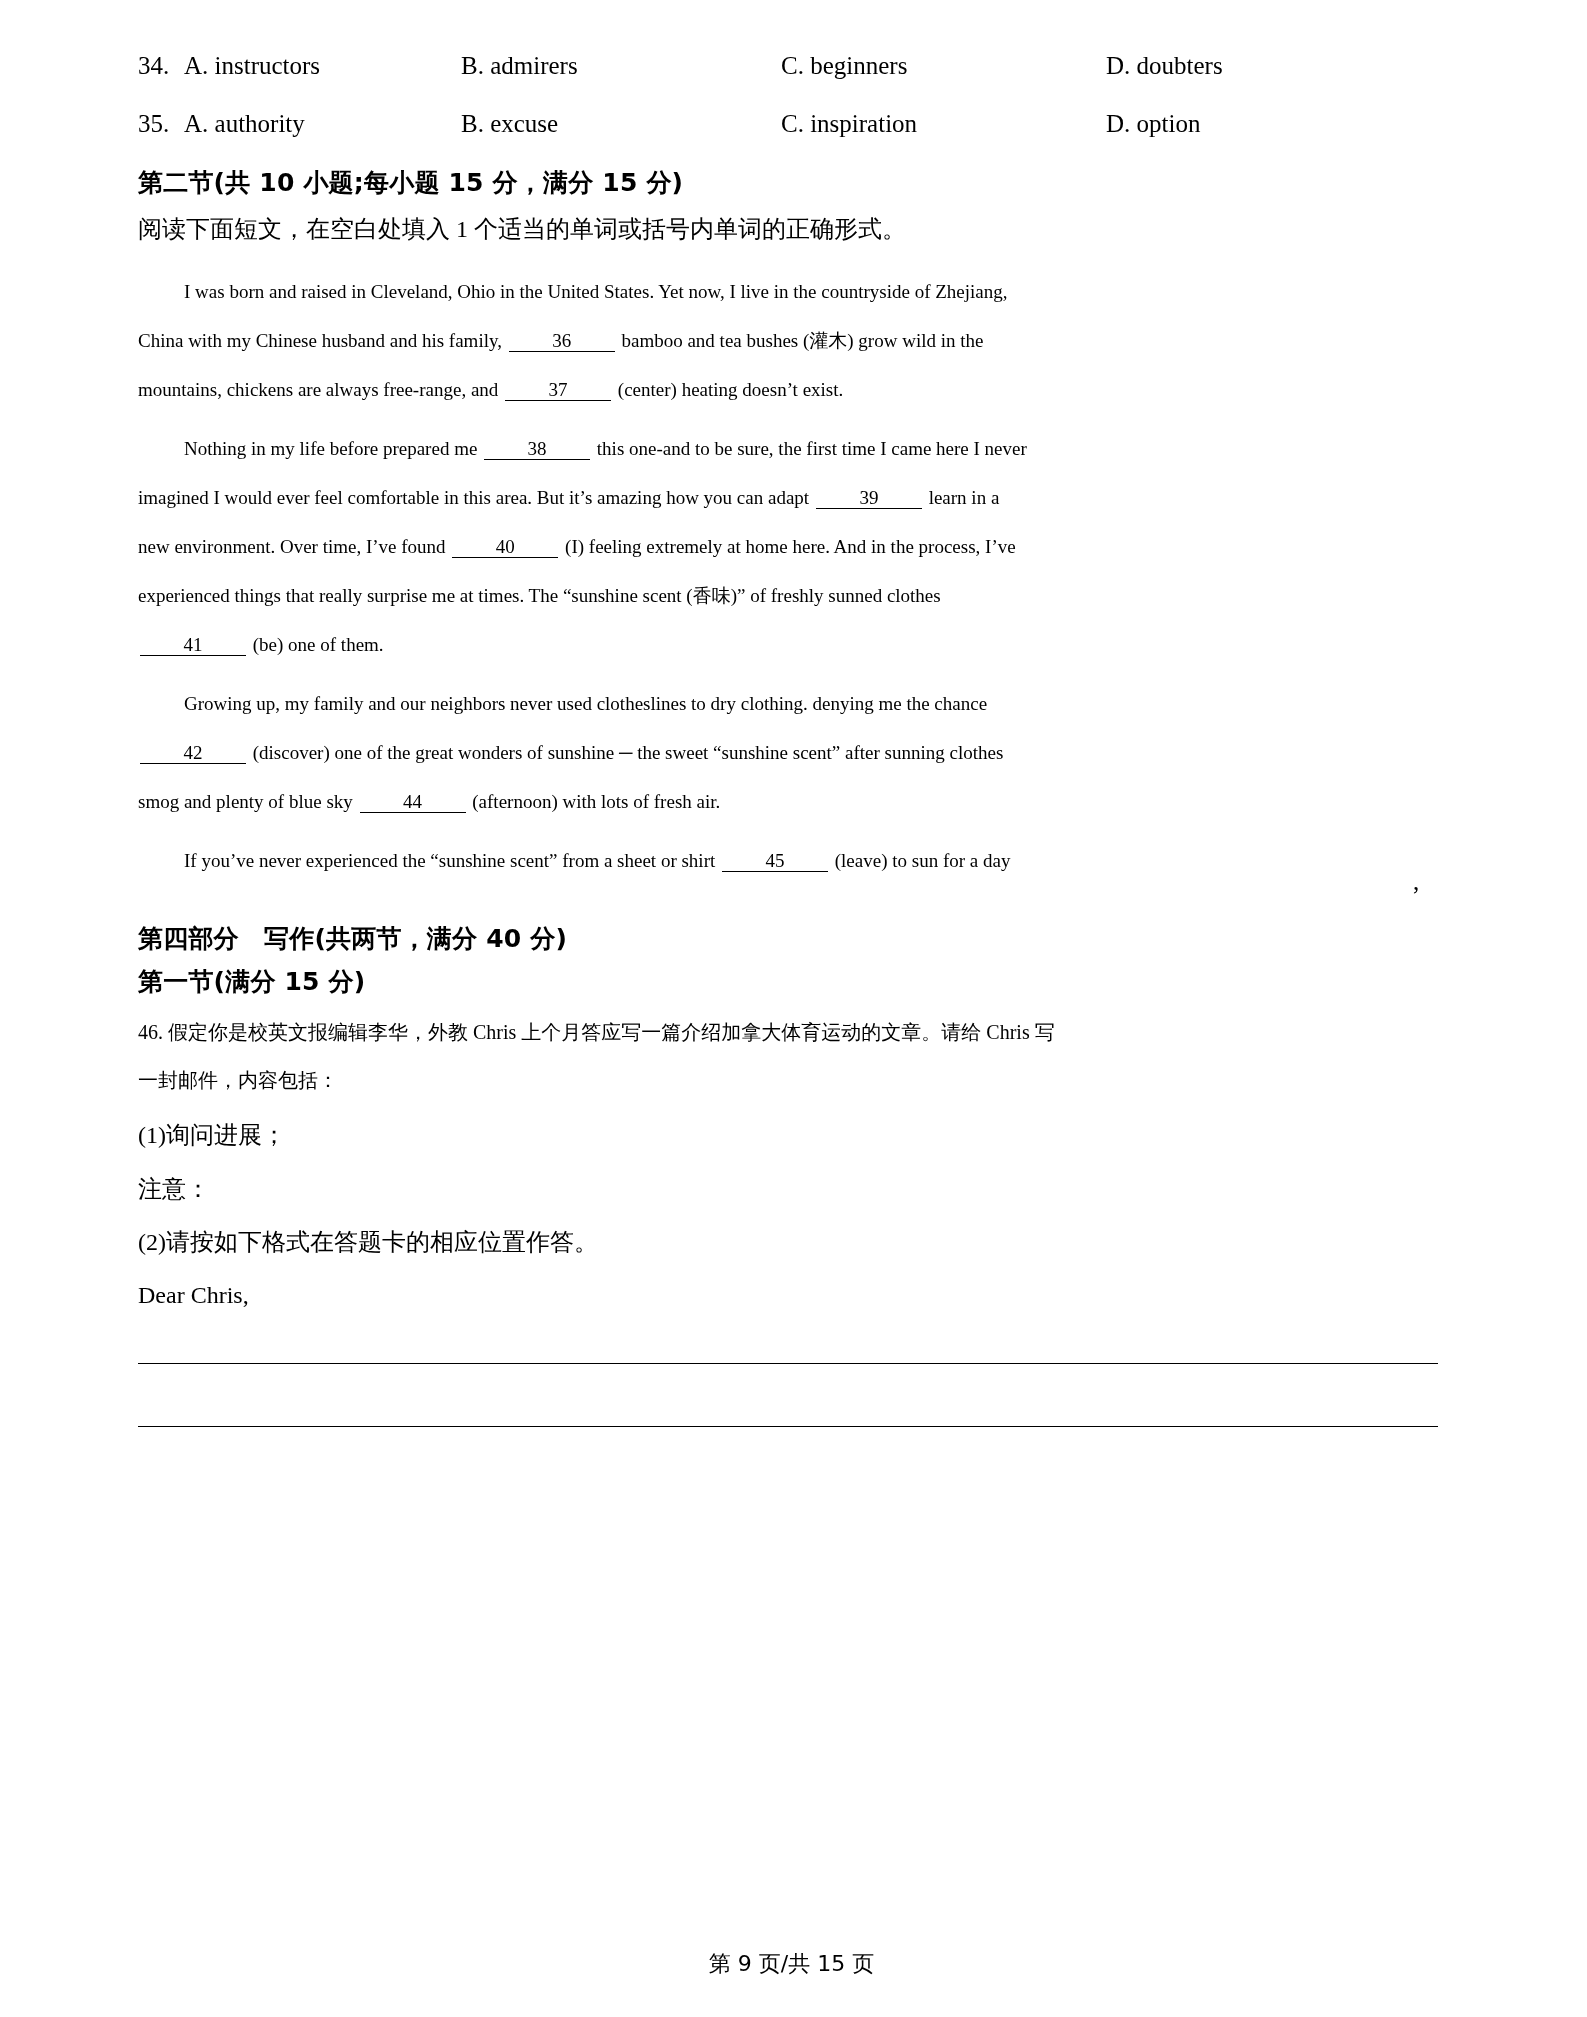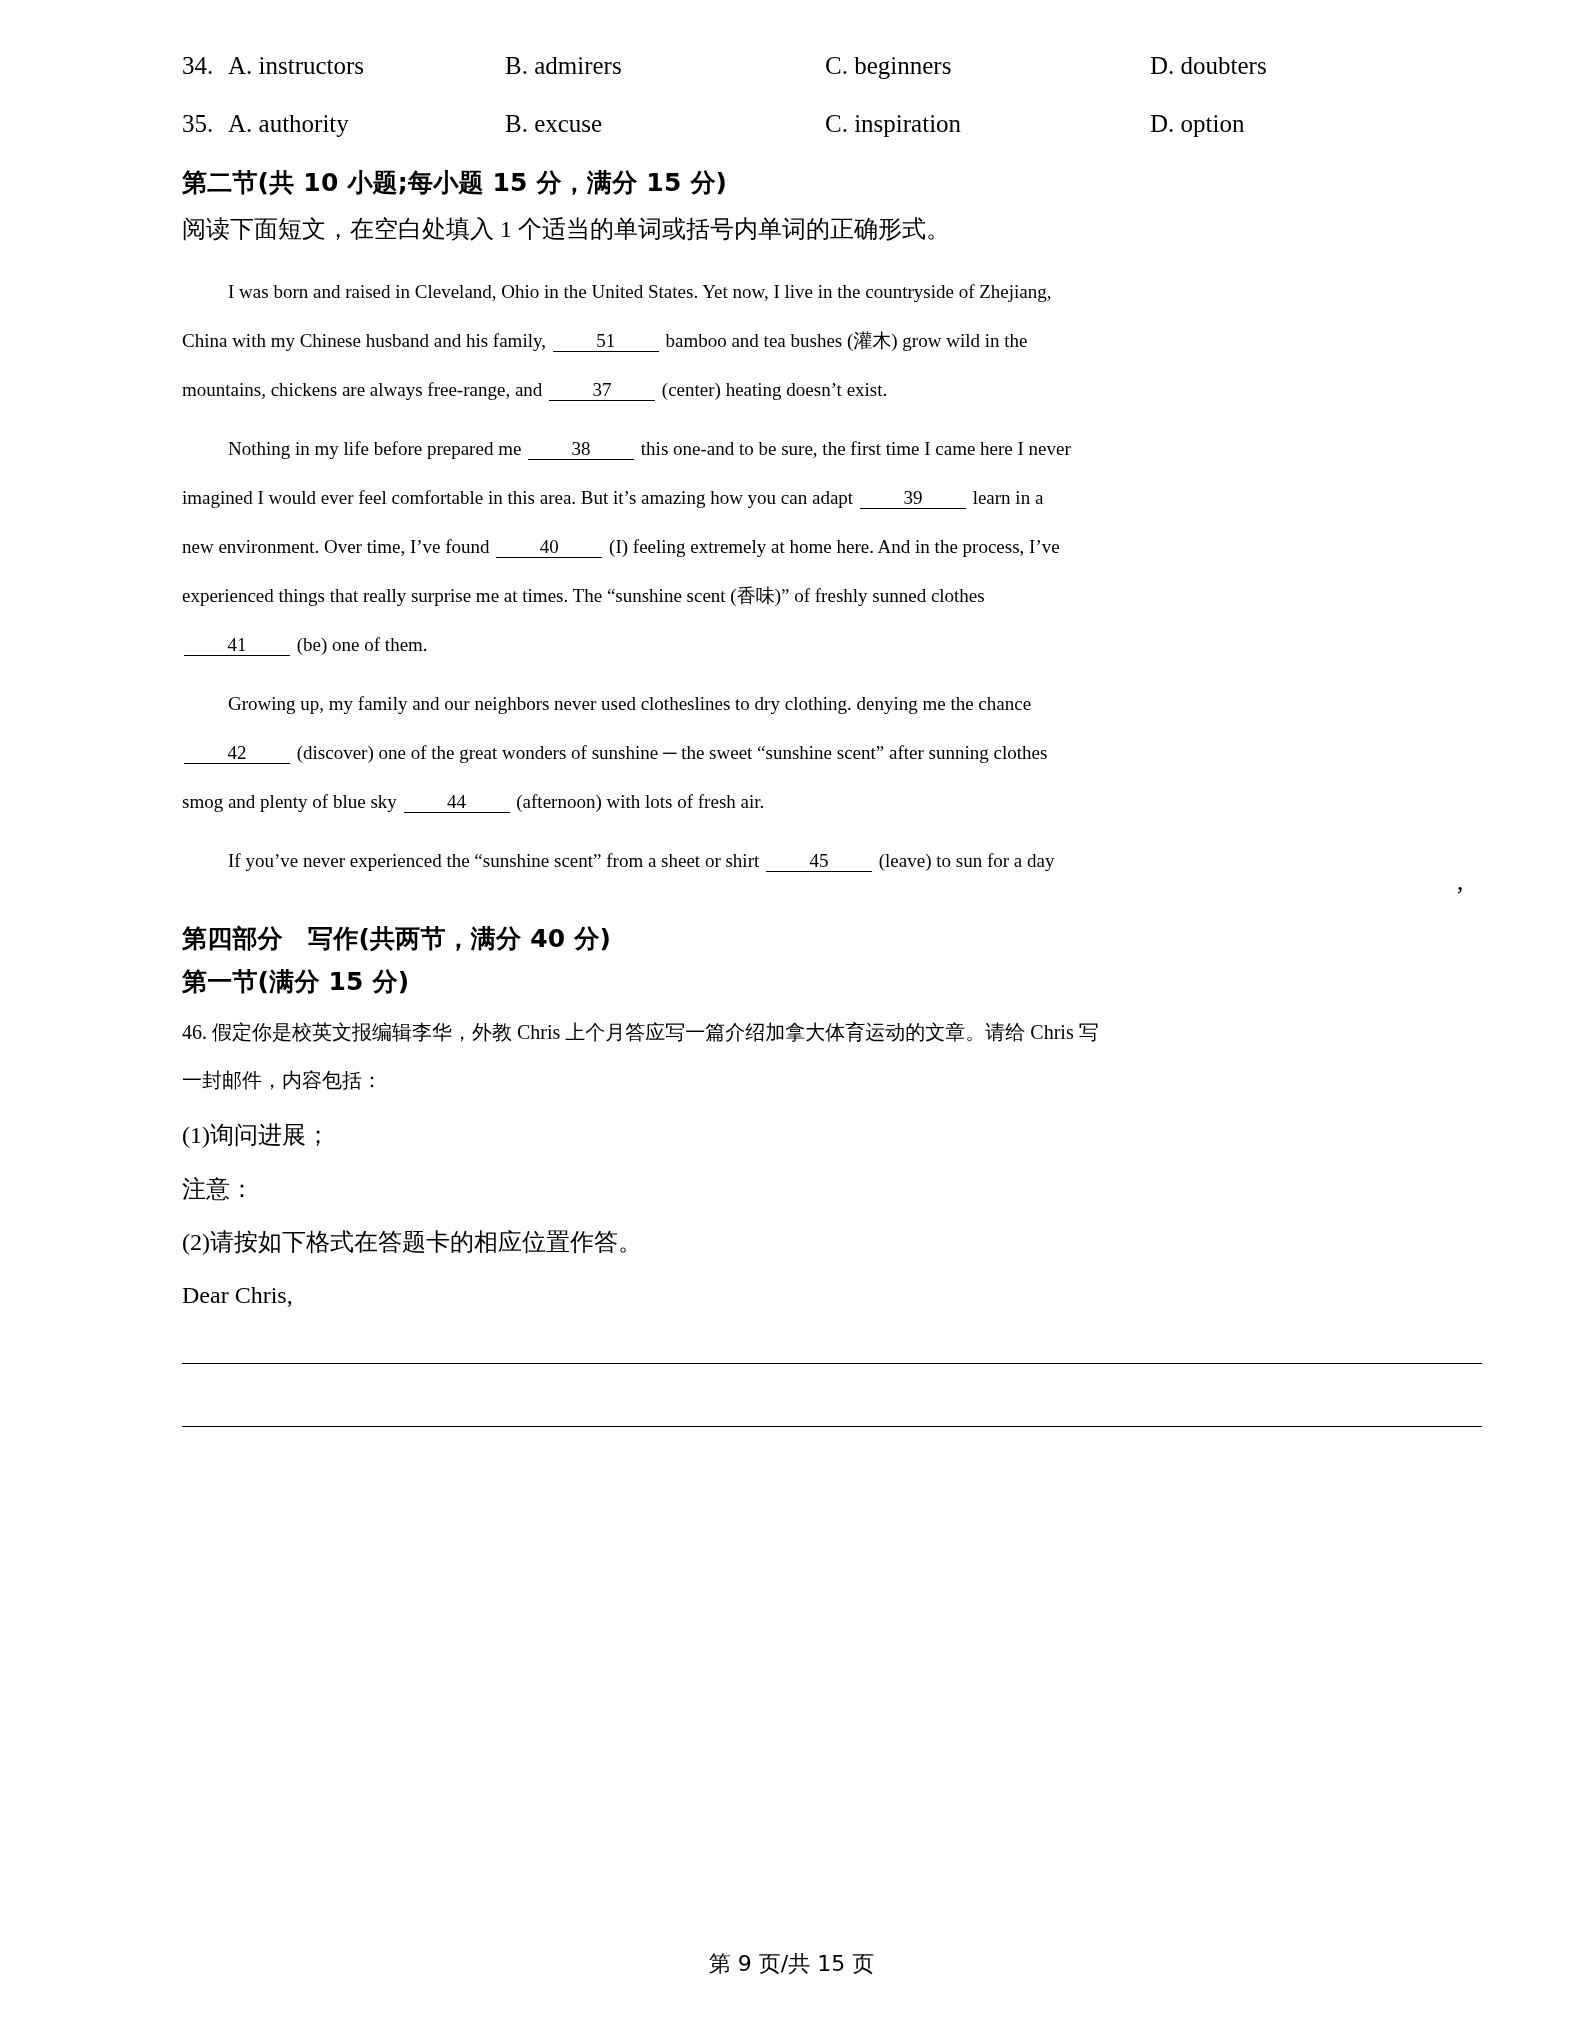--- a/index.html
+++ b/index.html
@@ -19,21 +19,20 @@
     background: #ffffff;
     box-sizing: border-box;
     padding: 0;
     overflow: hidden;
   }
   .content {
     position: absolute;
     left: 138px;
     top: 50px;
     width: 1300px;
-    margin-left: 44px;
   }
 
   
   .mc-row {
     display: flex;
     align-items: baseline;
     font-size: 25px;
     line-height: 1.25;
     margin-bottom: 27px;
     white-space: nowrap;
@@ -163,21 +162,21 @@
     <div class="heading-cn">第二节(共 10 小题;每小题 15 分，满分 15 分)</div>
 
     <div class="cn-line">阅读下面短文，在空白处填入 1 个适当的单词或括号内单词的正确形式。</div>
 
     <div class="para-block">
       <p class="para">
         <span class="indent"></span><span>I was born and raised in Cleveland, Ohio in the United States. Yet now, I live in the countryside of Zhejiang,</span>
       </p>
       <p class="para">
         <span>China with my Chinese husband and his family,</span>
-        <span class="blank">51</span>
+        <span class="blank">36</span>
         <span>bamboo and tea bushes (灌木) grow wild in the</span>
       </p>
       <p class="para">
         <span>mountains, chickens are always free-range, and</span>
         <span class="blank">37</span>
         <span>(center) heating doesn’t exist.</span>
       </p>
     </div>
 
     <div class="para-block">

